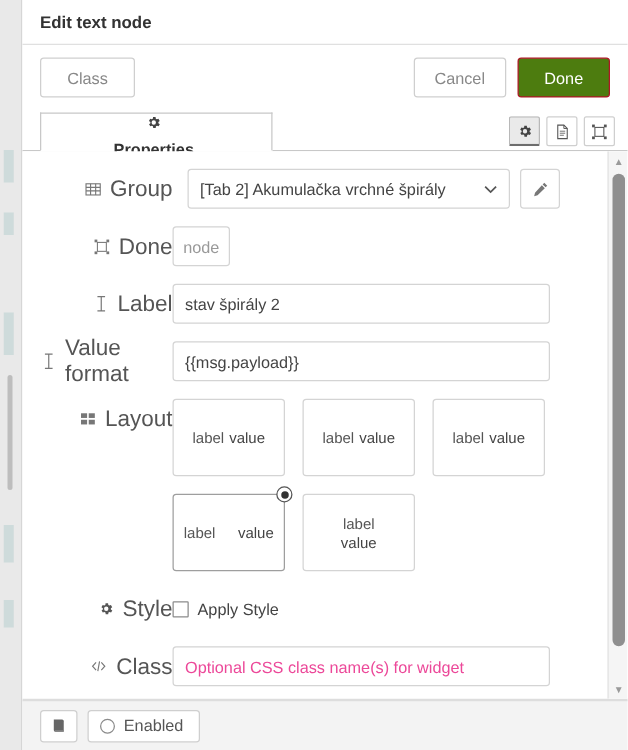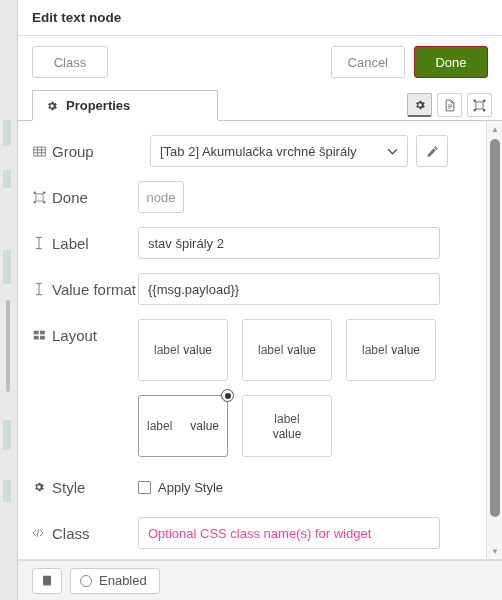--- a/index.html
+++ b/index.html
@@ -90,20 +90,21 @@
     min-width: 186px;
     display: flex; align-items: center; gap: 7px;
     border: 1px solid #c8c8c8;
     border-bottom: 1px solid #fff;
     background: #fff;
     font-weight: bold;
     font-size: 13px;
     color: #333;
     position: relative; top: 1px;
     cursor: pointer;
+    flex-direction: column;
   }
   .tab-icons { margin-left: auto; display: flex; gap: 5px; padding-bottom: 3px; }
   .icon-btn {
     width: 25px; height: 24px;
     border: 1px solid #cfcfcf;
     background: #fff;
     border-radius: 2px;
     display: flex; align-items: center; justify-content: center;
     cursor: pointer;
   }
@@ -124,22 +125,23 @@
   .form {
     position: absolute; left: 0; top: 0;
     width: 466px; height: 100%;
     padding: 14px 14px 0 14px;
   }
 
   .row { display: flex; align-items: flex-start; margin-bottom: 14px; }
   .row-label {
     width: 106px; flex: 0 0 106px;
     display: flex; align-items: center; gap: 6px;
-    color: #555; font-size: 15px;
+    color: #555; font-size: 18px;
     height: 32px;
+    justify-content: flex-end;
   }
   .ficon { width: 14px; height: 14px; display: inline-flex; align-items: center; justify-content: center; color: #777; flex: 0 0 14px; }
 
   .input {
     height: 32px;
     border: 1px solid #d4d4d4;
     border-radius: 3px;
     background: #fff;
     padding: 0 9px;
     display: flex; align-items: center;

